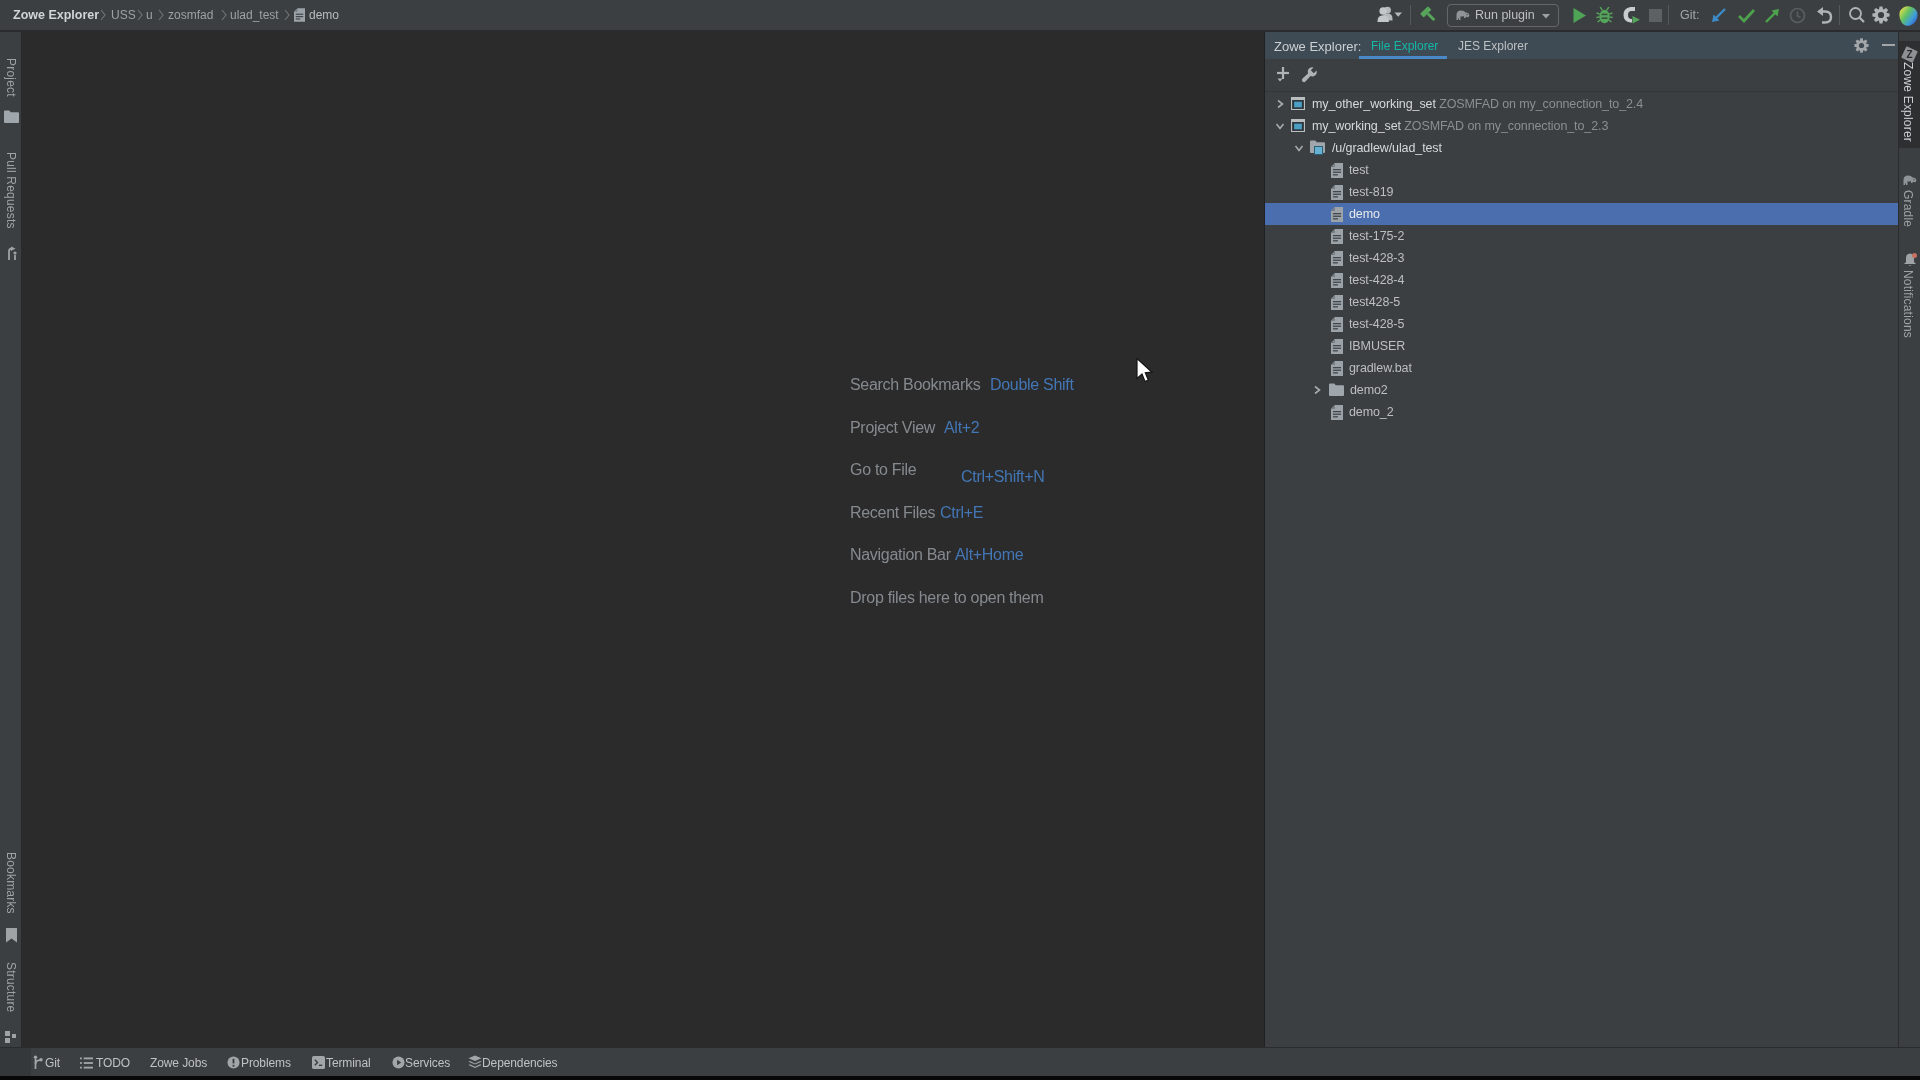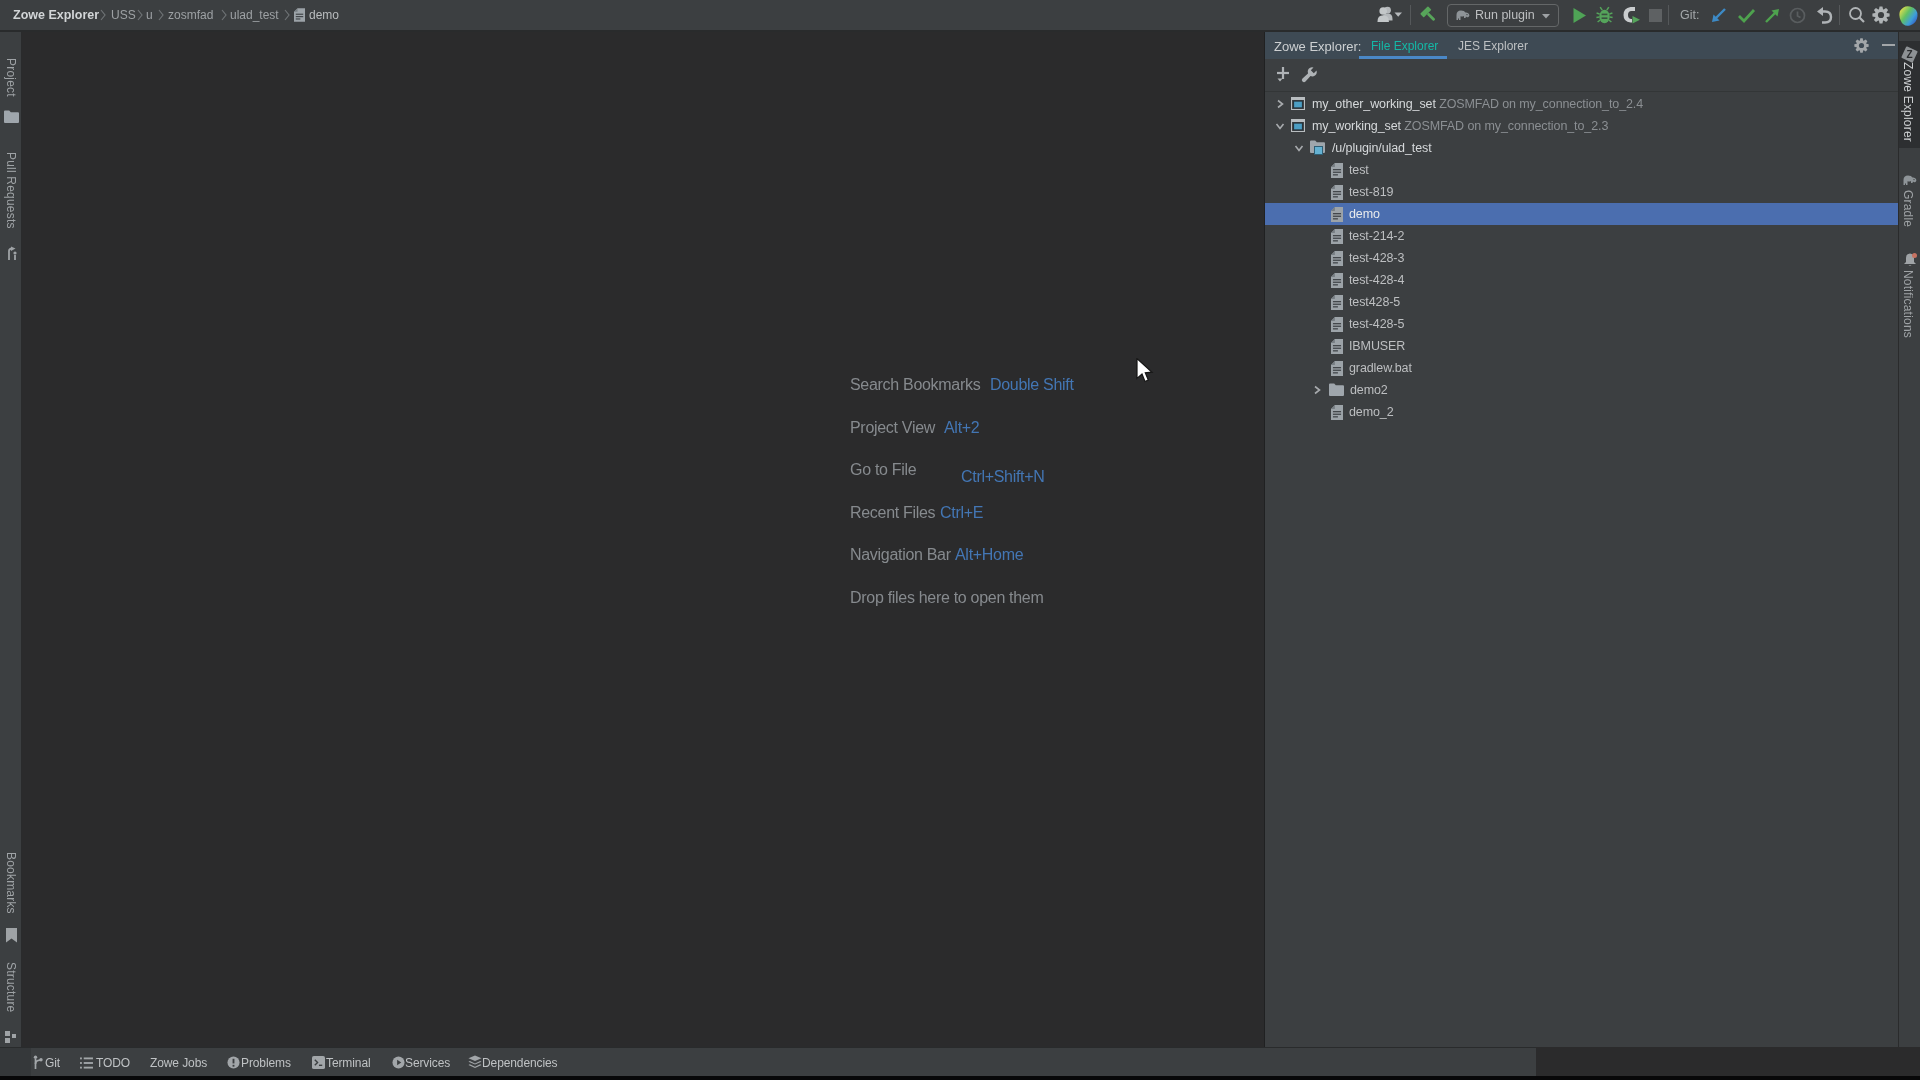--- a/index.html
+++ b/index.html
@@ -4,21 +4,21 @@
 <style>
 * { margin:0; padding:0; box-sizing:border-box; }
 html,body { width:1920px; height:1080px; overflow:hidden; background:#2B2B2C; font-family:"Liberation Sans",sans-serif; }
 .abs { position:absolute; }
 #titlebar { position:absolute; left:0; top:0; width:1920px; height:30px; background:#3C3F41; }
 #topsep { position:absolute; left:0; top:30px; width:1920px; height:2px; background:#292B2C; }
 #leftstripe { position:absolute; left:0; top:32px; width:22px; height:1015px; background:#3C3F41; border-right:1px solid #2A2B2C; }
 #editor { position:absolute; left:23px; top:32px; width:1241px; height:1015px; background:#2B2B2C; }
 #rpanel { position:absolute; left:1264px; top:32px; width:634px; height:1015px; background:#3C3F41; border-left:1px solid #202122; }
 #rstripe { position:absolute; left:1898px; top:32px; width:22px; height:1015px; background:#3C3F41; border-left:1px solid #2A2B2C; }
-#statusbar { position:absolute; left:0; top:1047px; width:1536px; height:29px; background:#3C3F41; border-top:1px solid #292B2C; }
+#statusbar { position:absolute; left:0; top:1047px; width:1920px; height:29px; background:#3C3F41; border-top:1px solid #292B2C; }
 #bottomline { position:absolute; left:0; top:1076px; width:1920px; height:4px; background:#080809; }
 .vtext { position:absolute; transform-origin:0 0; transform:rotate(90deg); white-space:nowrap; font-size:12px; line-height:14px; color:#9FA3A6; letter-spacing:0.2px; }
 .crumb { color:#9DA1A4; font-size:12px; }
 .hintline { position:absolute; left:850px; white-space:nowrap; font-size:16px; line-height:20px; letter-spacing:-0.3px; }
 .hsa { position:absolute; white-space:nowrap; font-size:16px; line-height:20px; letter-spacing:-0.3px; }
 .hl { color:#868A8E; }
 .hs { color:#4376B4; }
 .trow { position:absolute; left:0; width:633px; height:22px; }
 .tlab { position:absolute; top:4px; font-size:12.5px; color:#BDBFC1; white-space:nowrap; letter-spacing:-0.1px; }
 .tsub { color:#8B8F93; }
@@ -267,21 +267,21 @@
   <div class="trow" style="top:105px;">
     <svg class="abs" style="left:29px; top:6px" width="10" height="10">
         <use href="#chevD"></use>
       </svg>
     <svg class="abs" style="left:45px; top:3px" width="15" height="13">
         <use href="#folder"></use>
       </svg>
     <svg class="abs" style="left:49px; top:9px" width="9" height="9" viewBox="0 0 9 9">
         <rect x="0.5" y="0.5" width="8" height="8" fill="#64B1D2" stroke="#2F5E74" stroke-width="1"></rect>
       </svg>
-    <div class="tlab" style="left:67px; color:#D6D9DB;">/u/plugin/ulad_test</div>
+    <div class="tlab" style="left:67px; color:#D6D9DB;">/u/gradlew/ulad_test</div>
   </div>
   <div class="trow" style="top:127px;">
     <svg class="abs" style="left:66px; top:4px" width="12" height="15">
         <use href="#doc"></use>
       </svg>
     <div class="tlab" style="left:84px;">test</div>
   </div>
   <div class="trow" style="top:149px;">
     <svg class="abs" style="left:66px; top:4px" width="12" height="15">
         <use href="#doc"></use>
@@ -291,21 +291,21 @@
   <div class="trow" style="top:171px; background:#4B6EAF;">
     <svg class="abs" style="left:66px; top:4px" width="12" height="15">
         <use href="#doc"></use>
       </svg>
     <div class="tlab" style="left:84px; color:#E8EAEC;">demo</div>
   </div>
   <div class="trow" style="top:193px;">
     <svg class="abs" style="left:66px; top:4px" width="12" height="15">
         <use href="#doc"></use>
       </svg>
-    <div class="tlab" style="left:84px;">test-214-2</div>
+    <div class="tlab" style="left:84px;">test-175-2</div>
   </div>
   <div class="trow" style="top:215px;">
     <svg class="abs" style="left:66px; top:4px" width="12" height="15">
         <use href="#doc"></use>
       </svg>
     <div class="tlab" style="left:84px;">test-428-3</div>
   </div>
   <div class="trow" style="top:237px;">
     <svg class="abs" style="left:66px; top:4px" width="12" height="15">
         <use href="#doc"></use>

